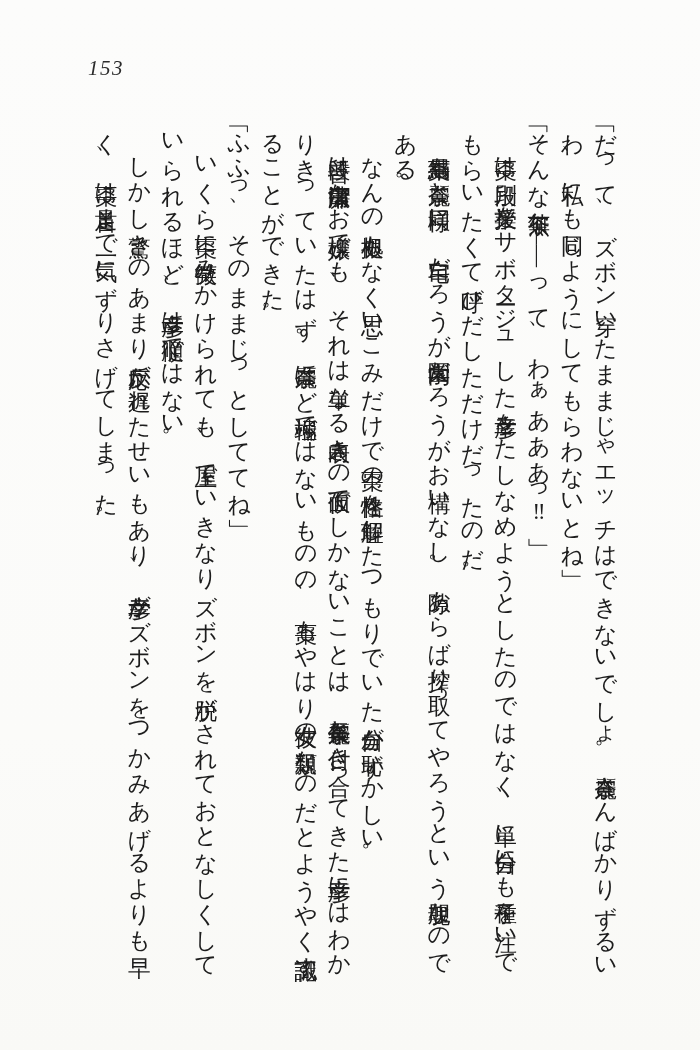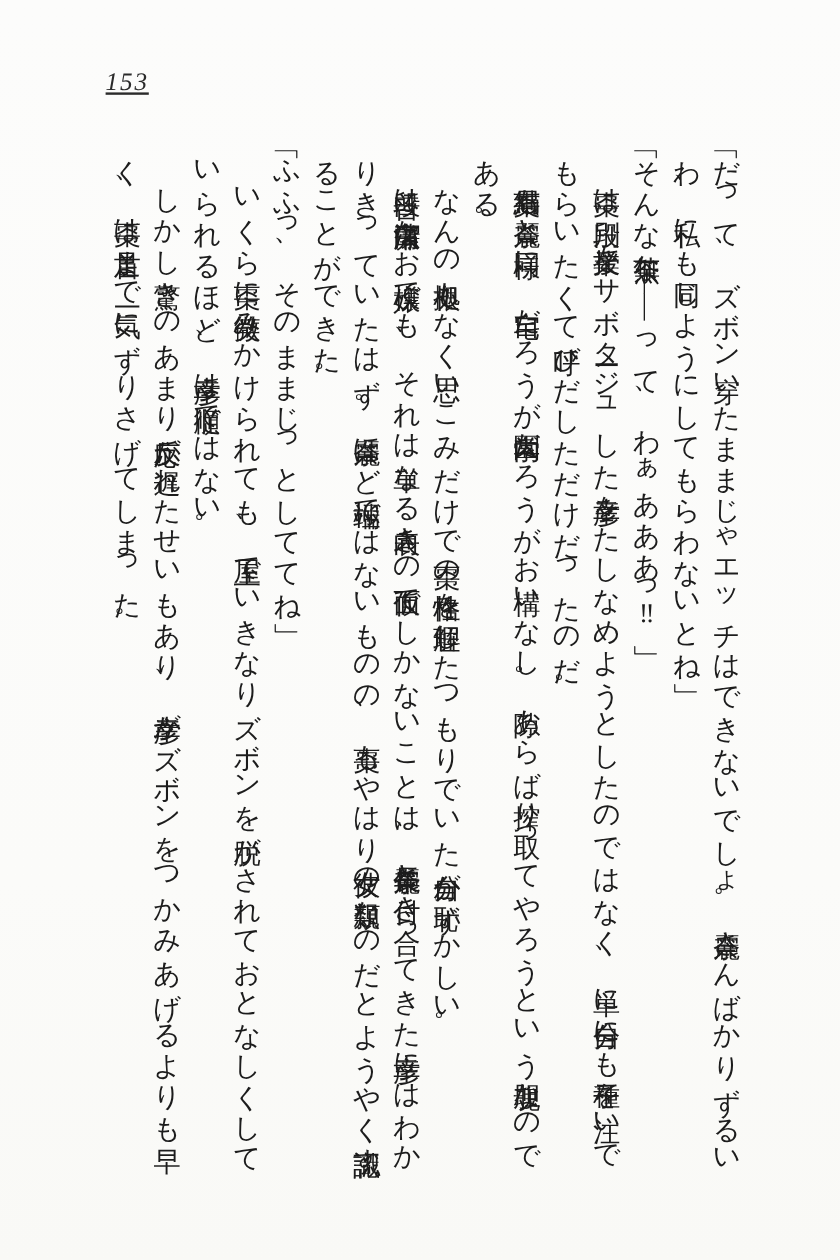--- a/index.html
+++ b/index.html
@@ -20,21 +20,20 @@
     background: linear-gradient(180deg, #fcfcfb 0%, #fbfbf9 70%, #f9f9f6 100%);
   }
   .page-number {
     position: absolute;
     top: 56px;
     left: 88px;
     font-size: 21px;
     font-style: italic;
     letter-spacing: 1.5px;
     color: #2b2b2b;
-    text-decoration: underline;
   }
   .text-block {
     position: absolute;
     top: 118px;
     right: 78px;
     height: 868px;
     width: 570px;
     writing-mode: vertical-rl;
     text-orientation: mixed;
     font-size: 22.7px;

